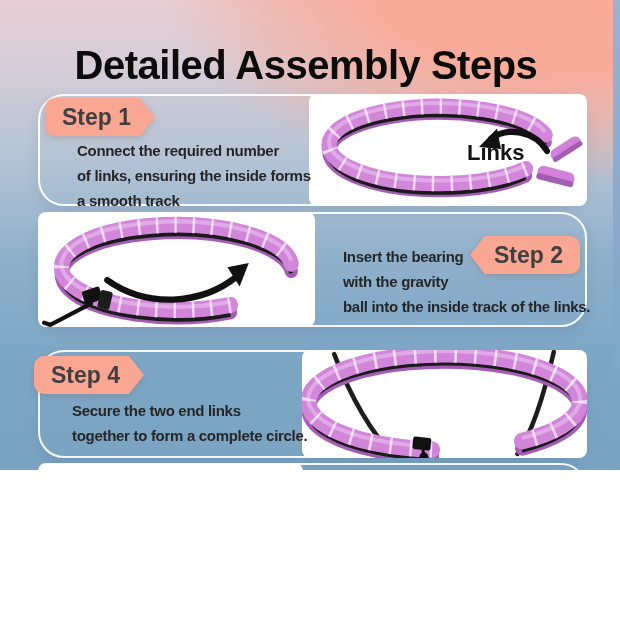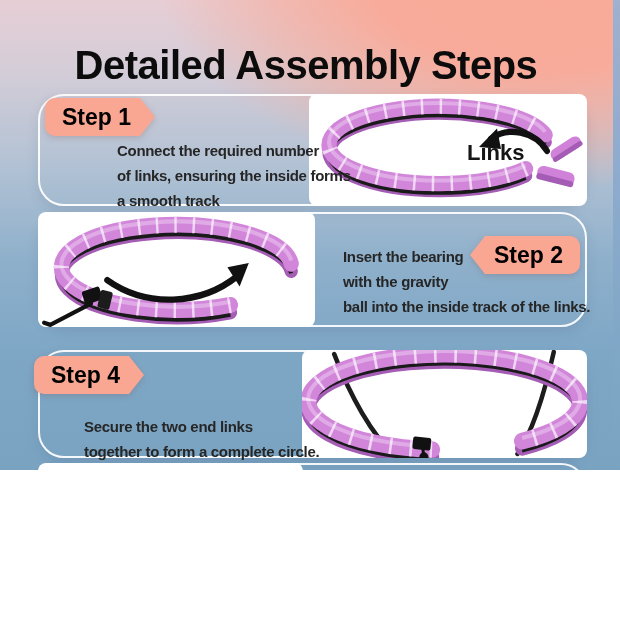--- a/index.html
+++ b/index.html
@@ -36,43 +36,43 @@
   #row2 .img-card{left:-2px; width:277px;}
   #row3 .img-card{right:-2px; width:285px;}
   #row4 .img-card{left:-2px; width:265px;}
   .img-card svg{position:absolute; left:0; top:0; width:100%; height:100%;}
 
   .tag{
     position:absolute; height:38px; display:flex; align-items:stretch; z-index:3;
     filter:drop-shadow(0 2px 3px rgba(120,80,70,0.25));
   }
   .tag .label{
-    background:#f9a693; line-height:38px; font-size:23px; font-weight:800; color:#000000;
+    background:#f9a693; line-height:38px; font-size:23px; font-weight:800; color:#404040;
     white-space:nowrap;
   }
   .tag.pr .label{border-radius:10px 0 0 10px; padding:0 9px 0 17px;}
   .tag.pr::after{content:""; width:0; height:0;
     border-top:19px solid transparent; border-bottom:19px solid transparent;
     border-left:15px solid #f9a693;}
   .tag.pl::before{content:""; width:0; height:0;
     border-top:19px solid transparent; border-bottom:19px solid transparent;
     border-right:15px solid #f9a693;}
   .tag.pl .label{border-radius:0 10px 10px 0; padding:0 17px 16px 9px;}
   #row1 .tag{left:5px; top:2px;}
   #row2 .tag{right:5px; top:22px;}
   #row3 .tag{left:-6px; top:4px;}
   #row4 .tag{right:-5px; top:23px;}
 
   .desc{
     position:absolute; color:#262626; font-weight:700;
     font-size:15px; line-height:25px; letter-spacing:-0.3px; white-space:nowrap; z-index:2;
   }
-  #row1 .desc{left:37px; top:42px;margin-left:40px;}
+  #row1 .desc{left:37px; top:42px;}
   #row2 .desc{left:303px; top:30px;}
-  #row3 .desc{left:32px; top:62px;margin-left:12px;}
+  #row3 .desc{left:32px; top:46px;}
   #row4 .desc{left:303px; top:62px;}
 
   .caption{
     position:absolute; left:158px; top:46px; font-size:22px; font-weight:600;
     color:#151515; z-index:2; letter-spacing:0;
   }
 </style>
 </head>
 <body>
 

